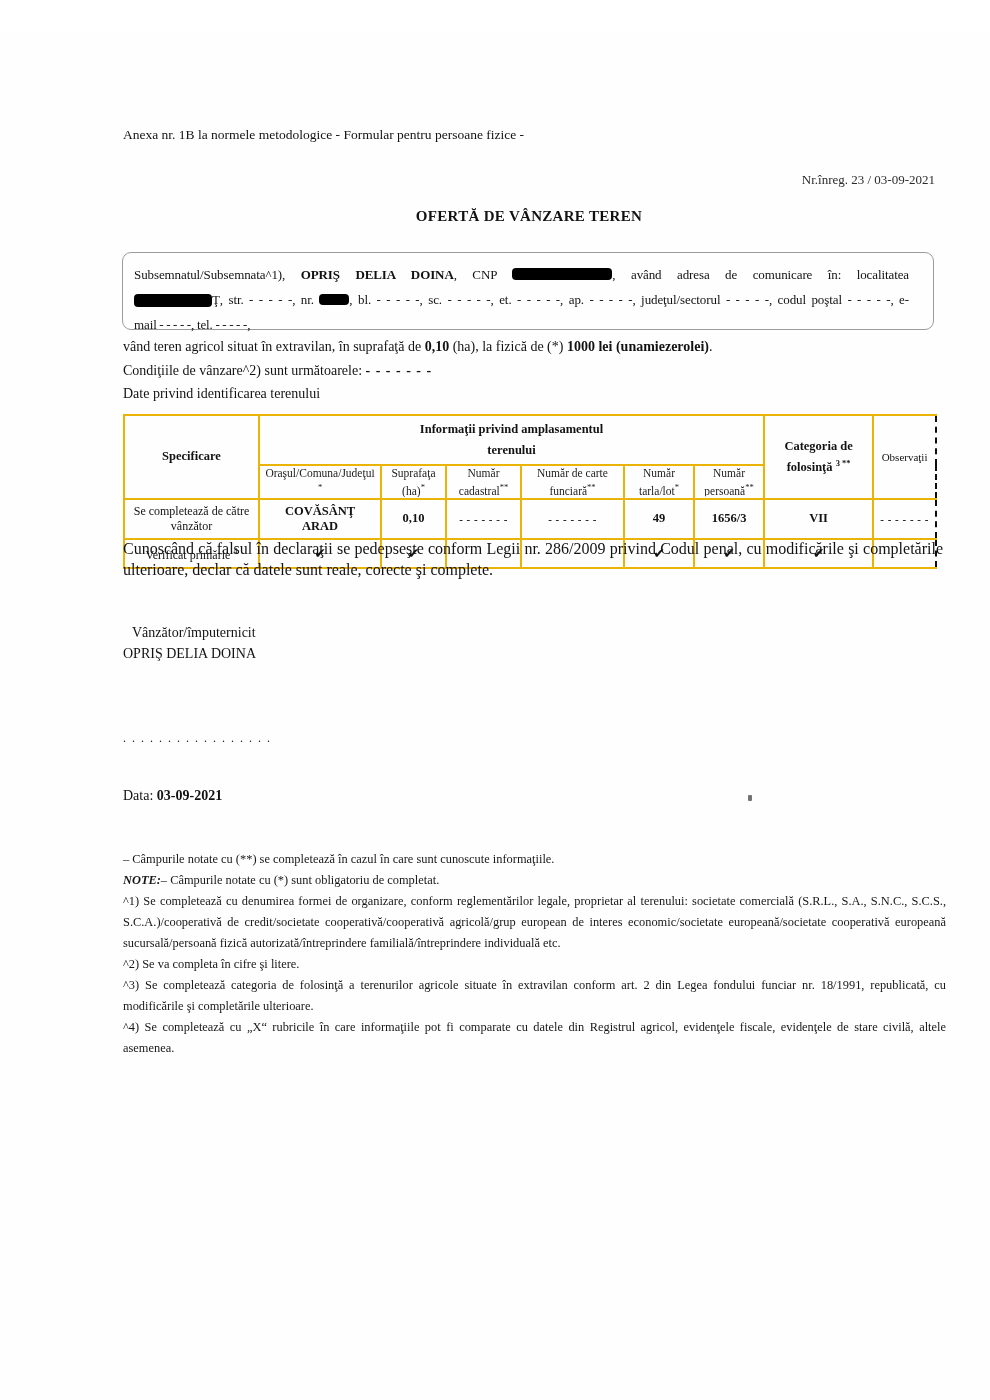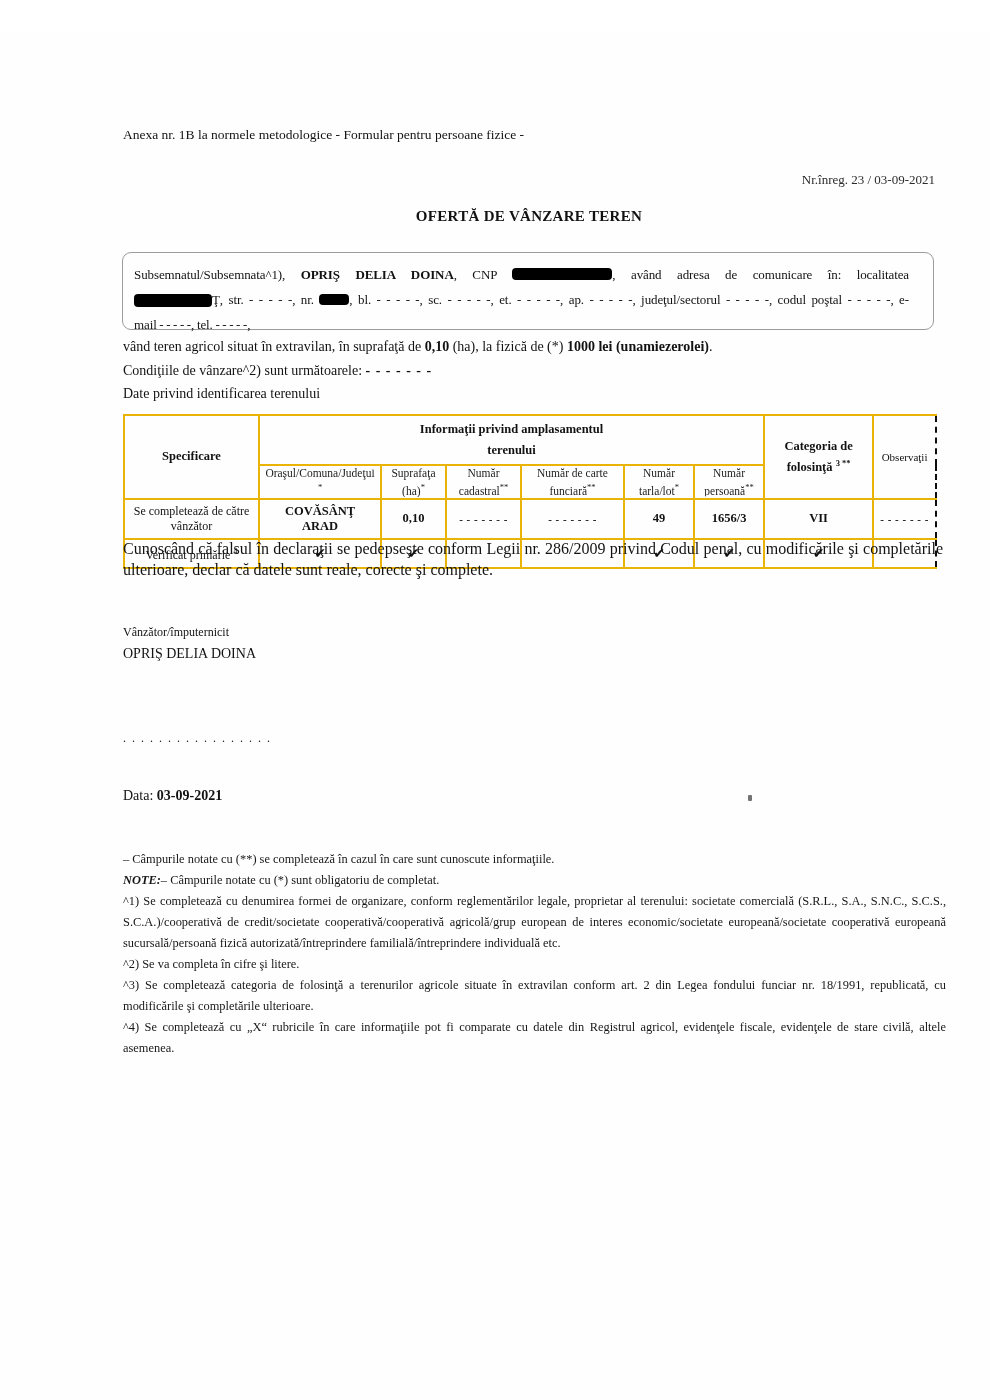--- a/index.html
+++ b/index.html
@@ -41,21 +41,21 @@
   .cell-cat   { font-weight:bold; font-size:12.5px; line-height:17px; }
   .cell-obs   { font-size:11px; }
   .cell-sub   { font-size:11.5px; line-height:14px; color:#1c1c1c; }
   .cell-sub sup, .cell-cat sup, .cell-label sup { font-size:8.5px; }
   .cell-label { text-align:left; font-size:12px; line-height:15px; padding-left:6px; padding-right:4px; }
   .cell-bold  { font-weight:bold; font-size:12.5px; line-height:15px; }
   .cell-dash  { font-weight:bold; font-size:11px; letter-spacing:0.5px; }
   .check-glyph { font-family:"DejaVu Sans", sans-serif; font-size:14px; font-weight:bold; }
 
   .legal-para { left:123px; top:507px; width:820px; font-size:16px; line-height:21px; text-align:justify; }
-  .sig-role   { left:123px; top:594px; font-size:12px; }
+  .sig-role   { left:132px; top:594px; font-size:14px; }
   .sig-name   { left:123px; top:615px; font-size:14px; }
   .sig-dots   { left:123px; top:700px; font-size:12px; letter-spacing:1.5px; color:#222; }
   .date-line  { left:123px; top:757px; font-size:14px; }
 
   .notes { left:123px; top:818px; width:823px; font-size:12.4px; line-height:21px; color:#171717; }
   .notes p { margin:0; }
   .note-justify { text-align:justify; }
   .note-label { font-weight:bold; font-style:italic; }
 
   .speck { left:748px; top:764px; width:4px; height:6px; background:#5a5a5a; opacity:0.85; border-radius:1px; }

